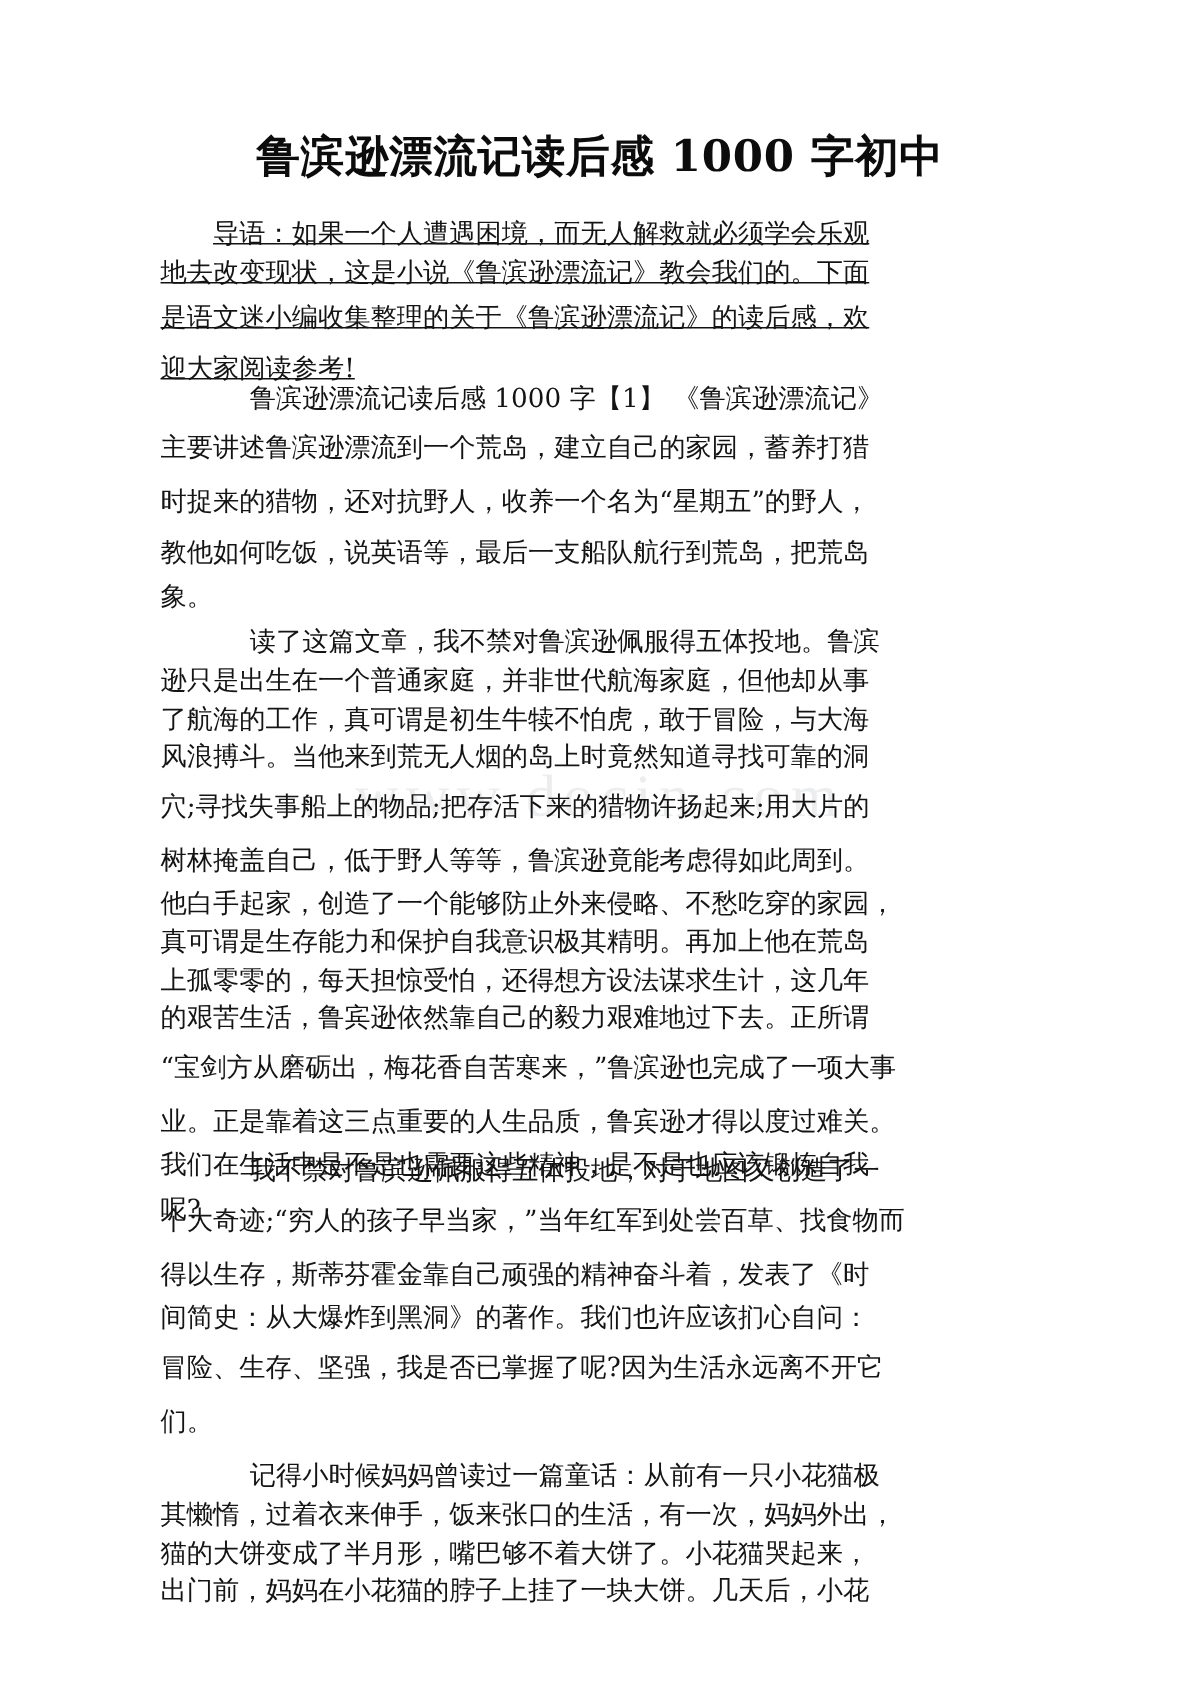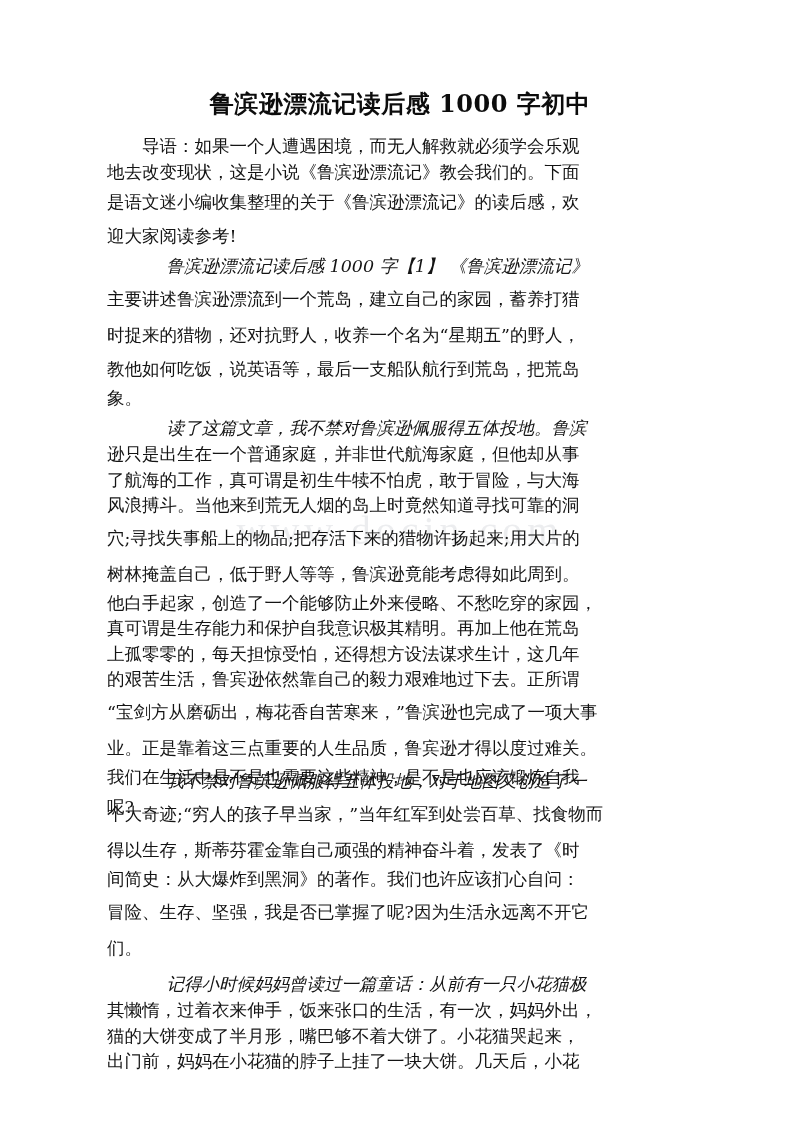--- a/index.html
+++ b/index.html
@@ -53,21 +53,21 @@
   .doc-title {
     margin: 0;
     padding: 0;
     position: absolute;
     left: 0;
     top: 89px;
     width: 800px;
     text-align: center;
     font-family: "DejaVu Serif", "Liberation Serif", serif;
     font-weight: bold;
-    font-size: 24px;
+    font-size: 29px;
     line-height: 30px;
     letter-spacing: 0.5px;
     color: #0c0c0c;
   }
 
   
   .body-block {
     position: absolute;
     left: 107px;
     width: 585px;
@@ -84,36 +84,36 @@
     word-break: break-all;
     letter-spacing: 0px;
   }
 
   
   p.indent { text-indent: 2em; }
   p.indent-wide { text-indent: 3.4em; }
 
   
   .lh-tight  { line-height: 25.5px; }
-  .lh-normal { line-height: 28px; font-style: italic;   }
+  .lh-normal { line-height: 28px;   }
   .lh-loose  { line-height: 34px;   }
   .lh-xloose { line-height: 38px;   }
 </style>
 </head>
 <body>
 
 <div id="page">
 
   <div id="watermark">www.docin.com</div>
 
   <div id="content">
 
     <h1 class="doc-title">鲁滨逊漂流记读后感 1000 字初中</h1>
 
-    <div class="body-block" style="top:134px;">
+    <div class="body-block" style="top:144px;text-decoration:underline;">
       <p class="para lh-tight indent">导语：如果一个人遭遇困境，而无人解救就必须学会乐观</p>
       <p class="para lh-tight">地去改变现状，这是小说《鲁滨逊漂流记》教会我们的。下面</p>
       <p class="para lh-loose">是语文迷小编收集整理的关于《鲁滨逊漂流记》的读后感，欢</p>
       <p class="para lh-loose">迎大家阅读参考!</p>
     </div>
 
     <div class="body-block" style="top:252px;">
       <p class="para lh-normal indent-wide">鲁滨逊漂流记读后感 1000 字【1】    《鲁滨逊漂流记》</p>
       <p class="para lh-xloose">主要讲述鲁滨逊漂流到一个荒岛，建立自己的家园，蓄养打猎</p>
       <p class="para lh-loose">时捉来的猎物，还对抗野人，收养一个名为“星期五”的野人，</p>

